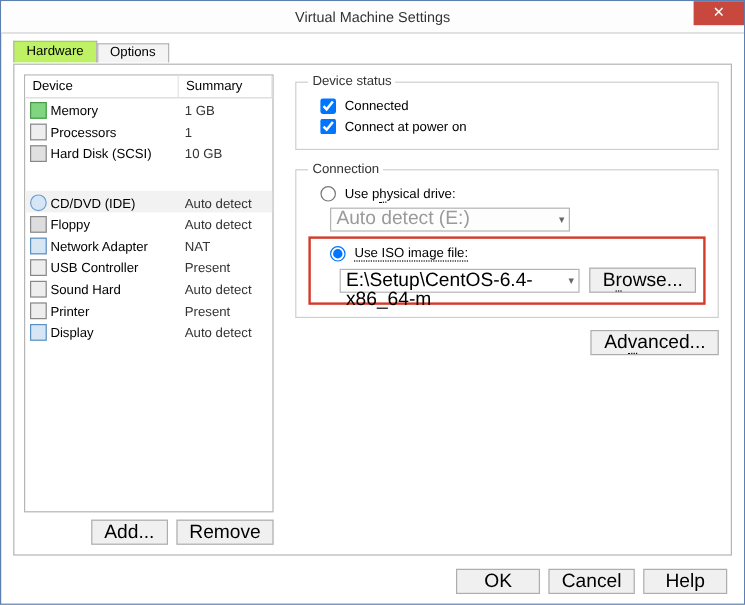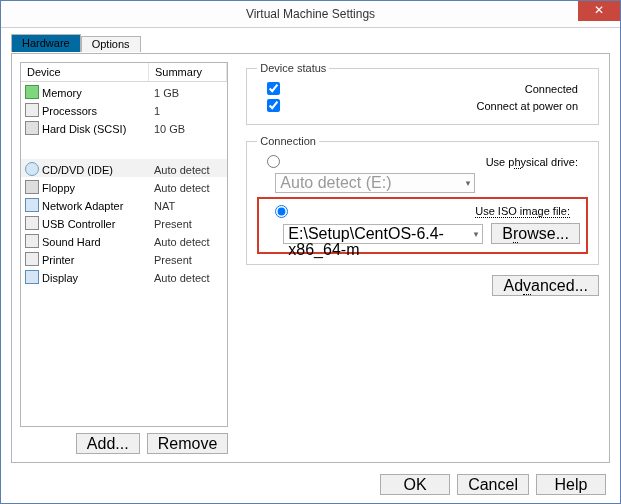--- a/index.html
+++ b/index.html
@@ -49,21 +49,21 @@
   }
   .tabstrip {
     height: 20px;
     position: relative;
   }
   .tab {
     display: inline-block;
     padding: 2px 10px 3px 10px;
     border: 1px solid #b5b5b5;
     border-bottom: none;
-    background: #0369a1;
+    background: #bef264;
     font-size: 11px;
     position: relative;
     top: 1px;
   }
   .tab.inactive {
     background: #f4f4f4;
     top: 2px;
     padding-top:1px;
     padding-bottom:2px;
   }
@@ -151,21 +151,20 @@
     margin: 0 0 10px 0;
     padding: 6px 10px 10px 10px;
     font-size: 11px;
   }
   legend { font-size: 11px; padding: 0 3px; color:#333;}
   .chkrow, .radrow {
     padding: 2px 10px;
     display: flex;
     align-items: center;
     gap: 4px;
-    justify-content: space-between;
   }
   input[type=checkbox], input[type=radio] {
     margin: 0 3px 0 0;
     width: 13px; height: 13px;
   }
   .dd {
     width: 200px;
     height: 20px;
     border: 1px solid #b5b5b5;
     background: #fff;

